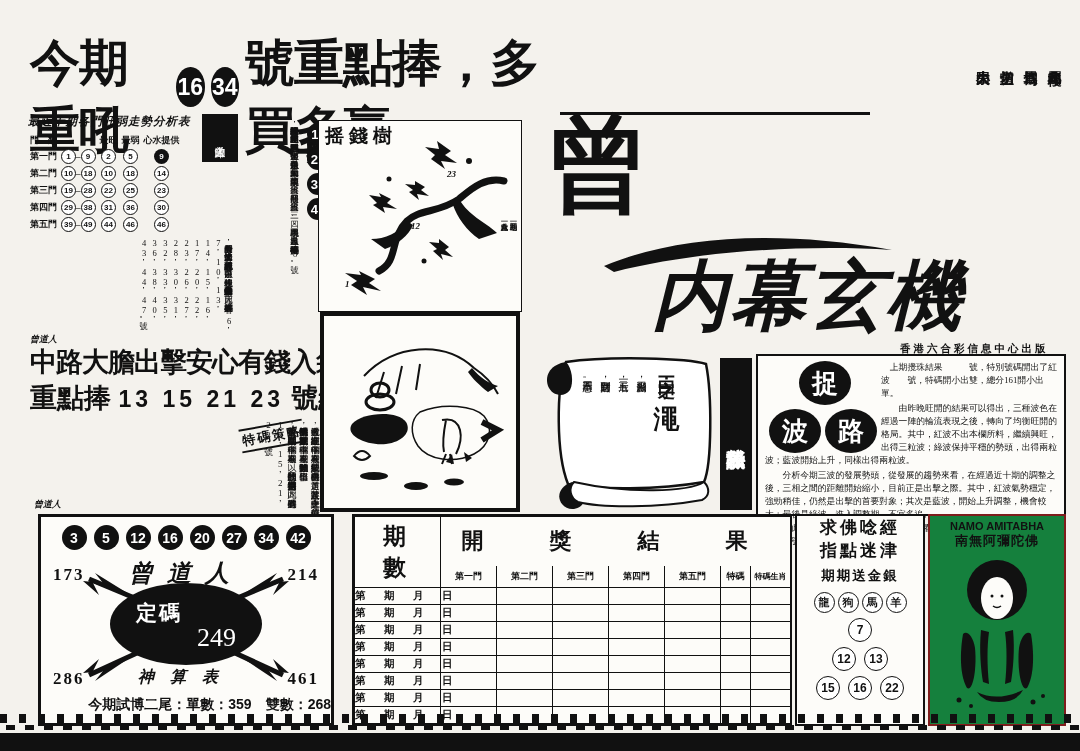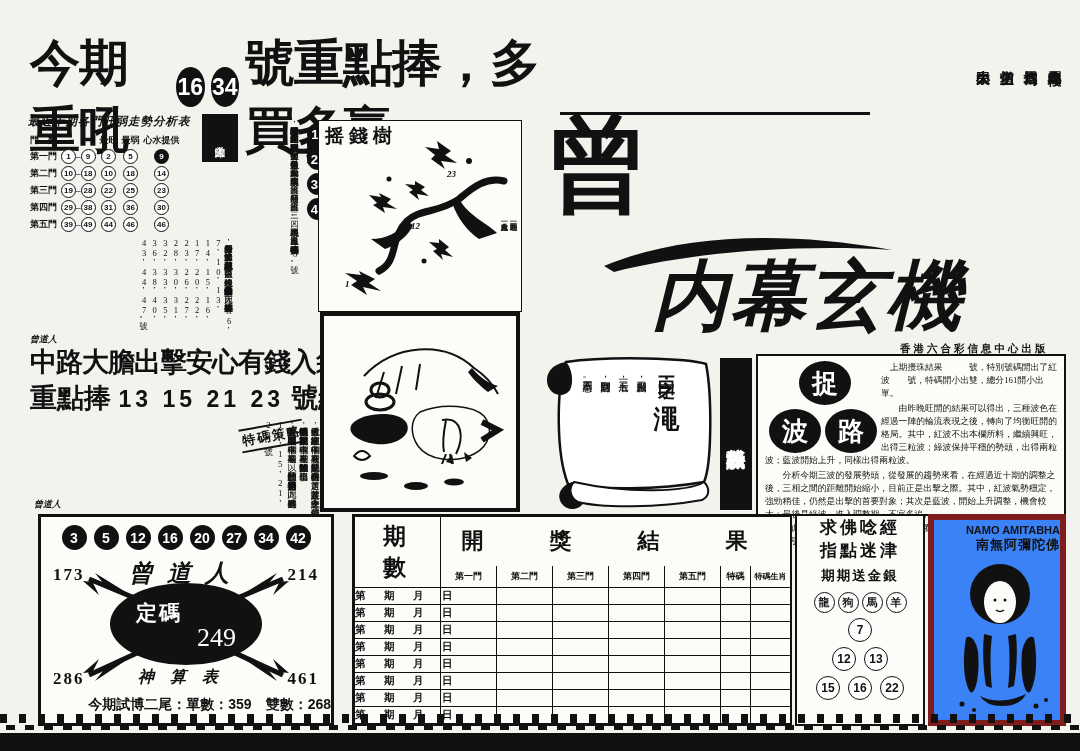--- a/index.html
+++ b/index.html
@@ -98,21 +98,21 @@
   .rtable .rowlab{font-size:10.5px;font-weight:bold;text-align:left;letter-spacing:4px;white-space:nowrap;}
   
   .promo{left:795px;top:514px;width:130px;height:212px;border:2px solid #111;background:#fdfcf9;box-sizing:border-box;text-align:center;}
   .promo .h{font-size:17px;font-weight:900;letter-spacing:3px;font-family:"Liberation Sans",sans-serif;}
   .promo .h3{font-size:13.5px;font-weight:bold;letter-spacing:2px;margin-top:5px;}
   .promo .zr{display:flex;justify-content:center;gap:3px;margin-top:7px;}
   .promo .cw{width:21px;height:21px;font-size:11px;}
   .promo .nr{display:flex;justify-content:center;gap:8px;margin-top:5px;}
   .promo .nr .cw{width:24px;height:24px;font-size:12px;}
   
-  .ami{left:928px;top:514px;width:138px;height:212px;border:6px solid #7f1d1d;background:#3b82f6;box-sizing:border-box;text-align:right;}
+  .ami{left:928px;top:514px;width:138px;height:212px;border:2px solid #7f1d1d;background:#15803d;box-sizing:border-box;text-align:center;}
   .ami .lat{font-size:11px;font-weight:900;margin-top:4px;font-family:"Liberation Sans",sans-serif;}
   .ami .chi{font-size:13px;font-weight:900;letter-spacing:1px;}
   
   .strip1{left:0;top:714px;width:1080px;height:9px;
           background:repeating-linear-gradient(90deg,#111 0 7px,transparent 7px 19px);}
   .strip2{left:6px;top:725px;width:1074px;height:5px;
           background:repeating-linear-gradient(90deg,#111 0 9px,transparent 9px 19px);}
   .bbar{left:0;top:733px;width:1080px;height:18px;background:#111;}
 </style>
 </head>

